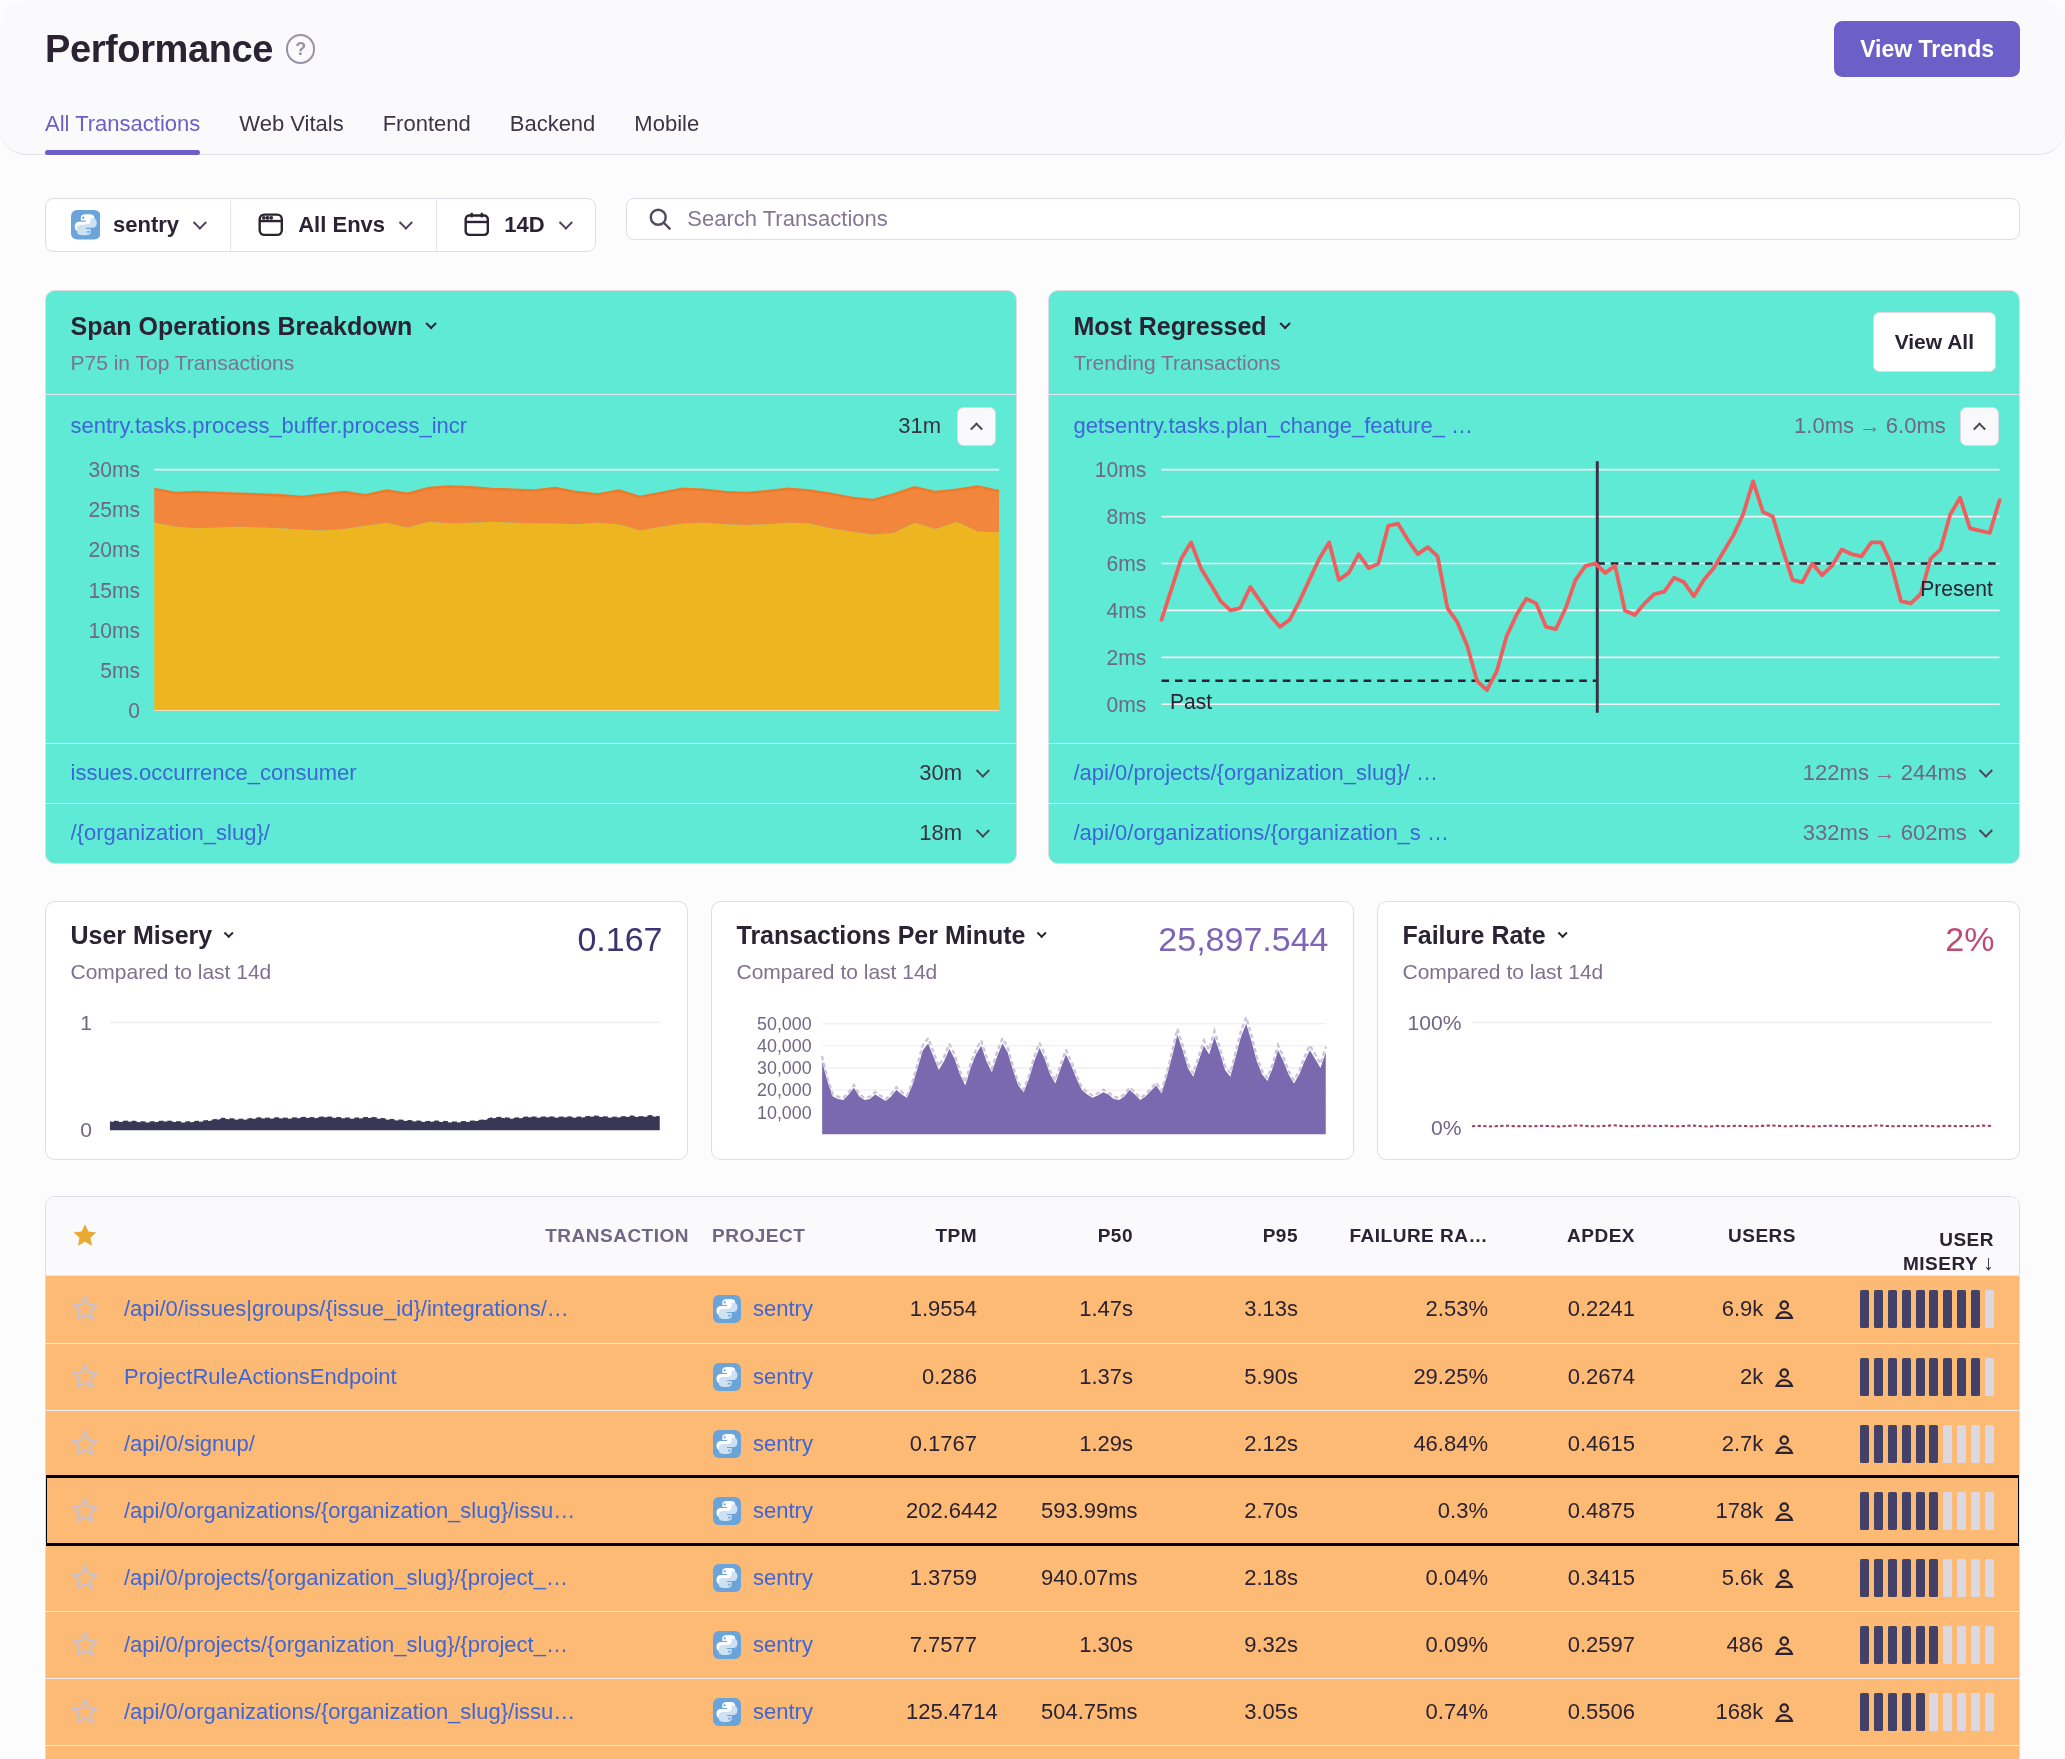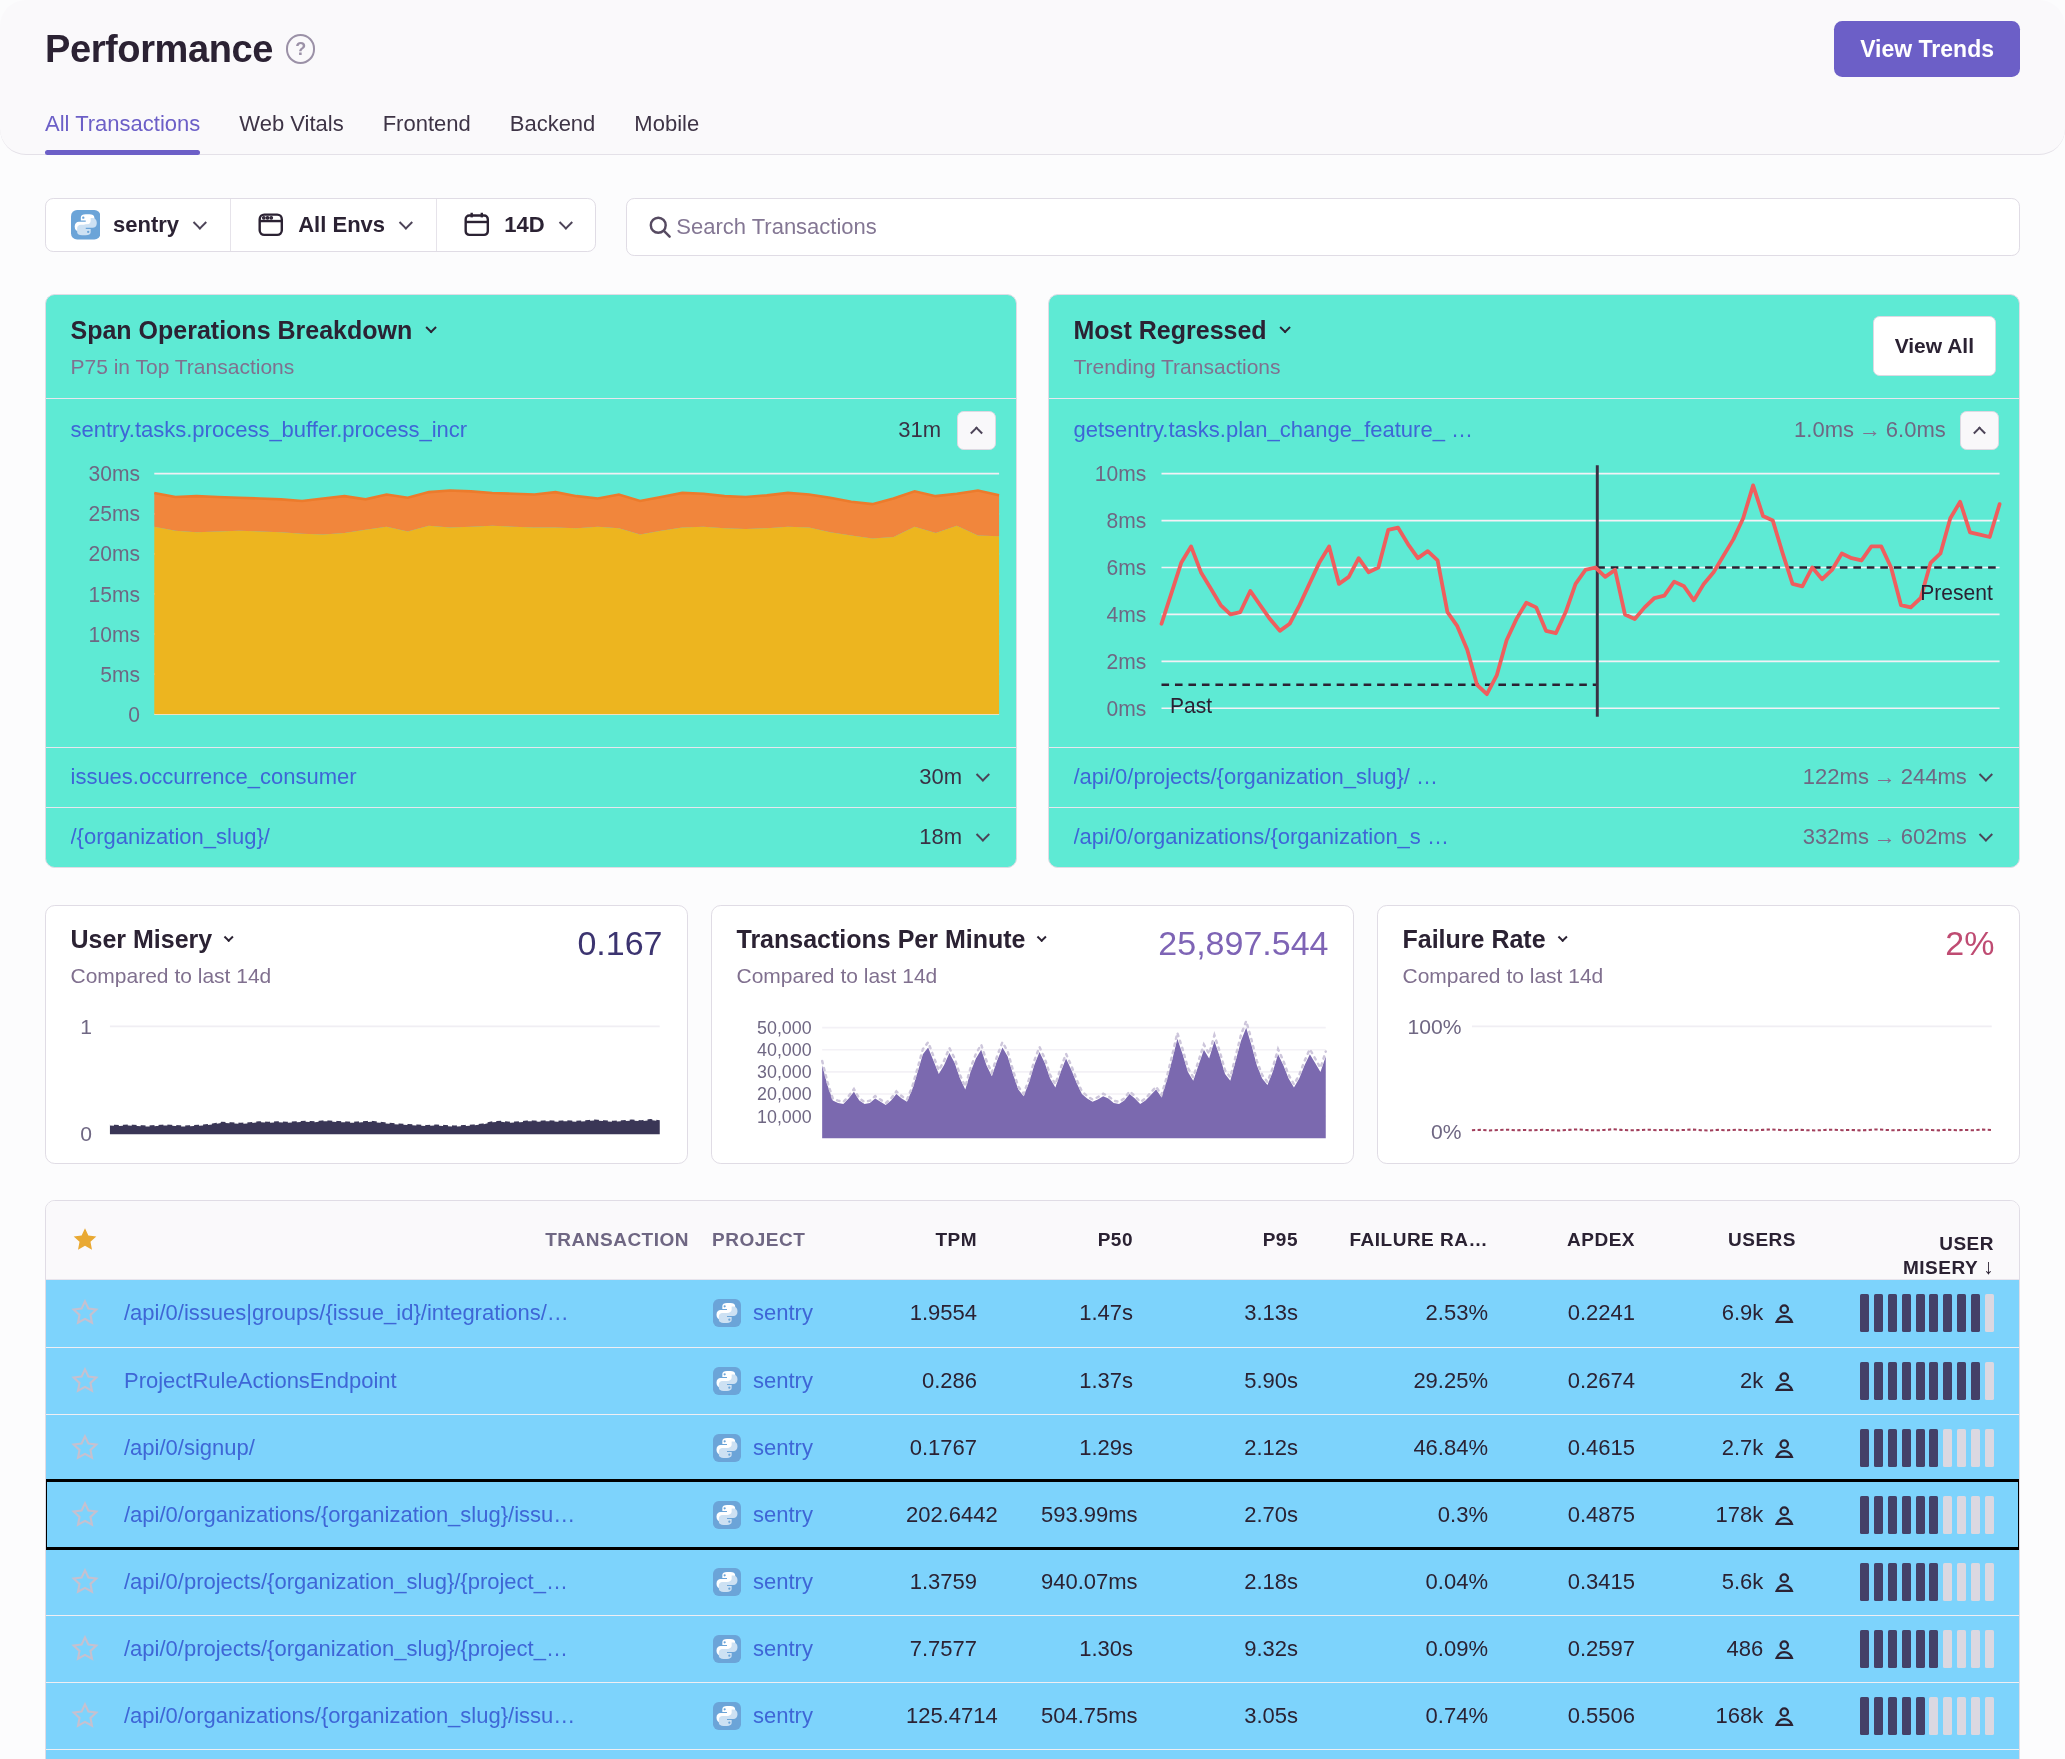--- a/index.html
+++ b/index.html
@@ -32,22 +32,22 @@
   
   .content { padding:0 45px; }
 
   .filter-row { display:flex; margin-top:43px; gap:29.5px; }
   .filter-group { display:flex; align-items:stretch; background:#fff;
     border:1.6px solid #E0DCE5; border-radius:8.2px; height:54px; }
   .filter-item { display:flex; align-items:center; gap:13px; padding:0 24.5px;
     font-size:22px; font-weight:700; color:#2B2233; cursor:pointer; }
   .filter-item .chev { color:#4D4458; margin-left:3.3px; }
   .vdiv { width:1.6px; background:#E6E3EA; margin:0; }
-  .search-box { flex:1; display:flex; align-items:center; gap:2px; background:#fff;
-    border:1.6px solid #E0DCE5; border-radius:8.2px; height:58px; padding:0 19.6px; }
+  .search-box { flex:1; display:flex; align-items:center; gap:13px; background:#fff;
+    border:1.6px solid #E0DCE5; border-radius:8.2px; height:42px; padding:0 19.6px; }
   .search-box input { border:none; outline:none; background:transparent; flex:1;
     font-family:inherit; font-size:22px; color:#2B2233; }
   .search-box input::placeholder { color:#847794; }
 
   
   .panel-row { display:flex; gap:31px; margin-top:38px; }
   .panel { flex:1; background:#5eead4; border:1.6px solid #E0DCE5; border-radius:9.8px;
     height:574px; display:flex; flex-direction:column; overflow:hidden; }
   .panel-head { padding:21px 24.5px 19.6px; border-bottom:1.6px solid #E9E6EE; position:relative; }
   .panel-title-row { display:flex; align-items:center; gap:14.7px; }
@@ -84,21 +84,21 @@
   .card svg { width:100%; margin-top:auto; display:block; }
 
   
   .tbl { margin-top:36px; background:#fff; border:1.6px solid #E0DCE5; border-radius:9.8px;
     overflow:hidden; }
   .grid-row { display:grid;
     grid-template-columns:78px 565px 217px 135px 147px 160px 188px 155px 164px 1fr;
     align-items:center; }
   .thead { height:79px; background:#FAF9FB; border-bottom:1.6px solid #E7E4EC;
     font-size:19px; font-weight:700; color:#6F6783; letter-spacing:0.5px; }
-  .trow { height:67px; border-top:1.6px solid #F0EEF3; font-size:22px; background:#7dd3fc; }
+  .trow { height:67px; border-top:1.6px solid #F0EEF3; font-size:22px; background:#fdba74; }
   .trow:first-child { border-top:none; }
   .trow.hl { outline:3.3px solid #000; outline-offset:-1.6px; position:relative; z-index:2; }
   .c-star { display:flex; justify-content:center; }
   .c-txn { padding-right:16.4px; }
   .c-txn a { color:#3E66D6; display:block; white-space:nowrap; overflow:hidden;
     text-overflow:ellipsis; }
   .c-proj { display:flex; align-items:center; gap:11.5px; padding-left:23px; }
   .c-proj a { color:#3E66D6; }
   .num { text-align:right; color:#2B2233; }
   .pr-tpm{padding-right:64px} .pr-p50{padding-right:55px} .pr-p95{padding-right:50px}

